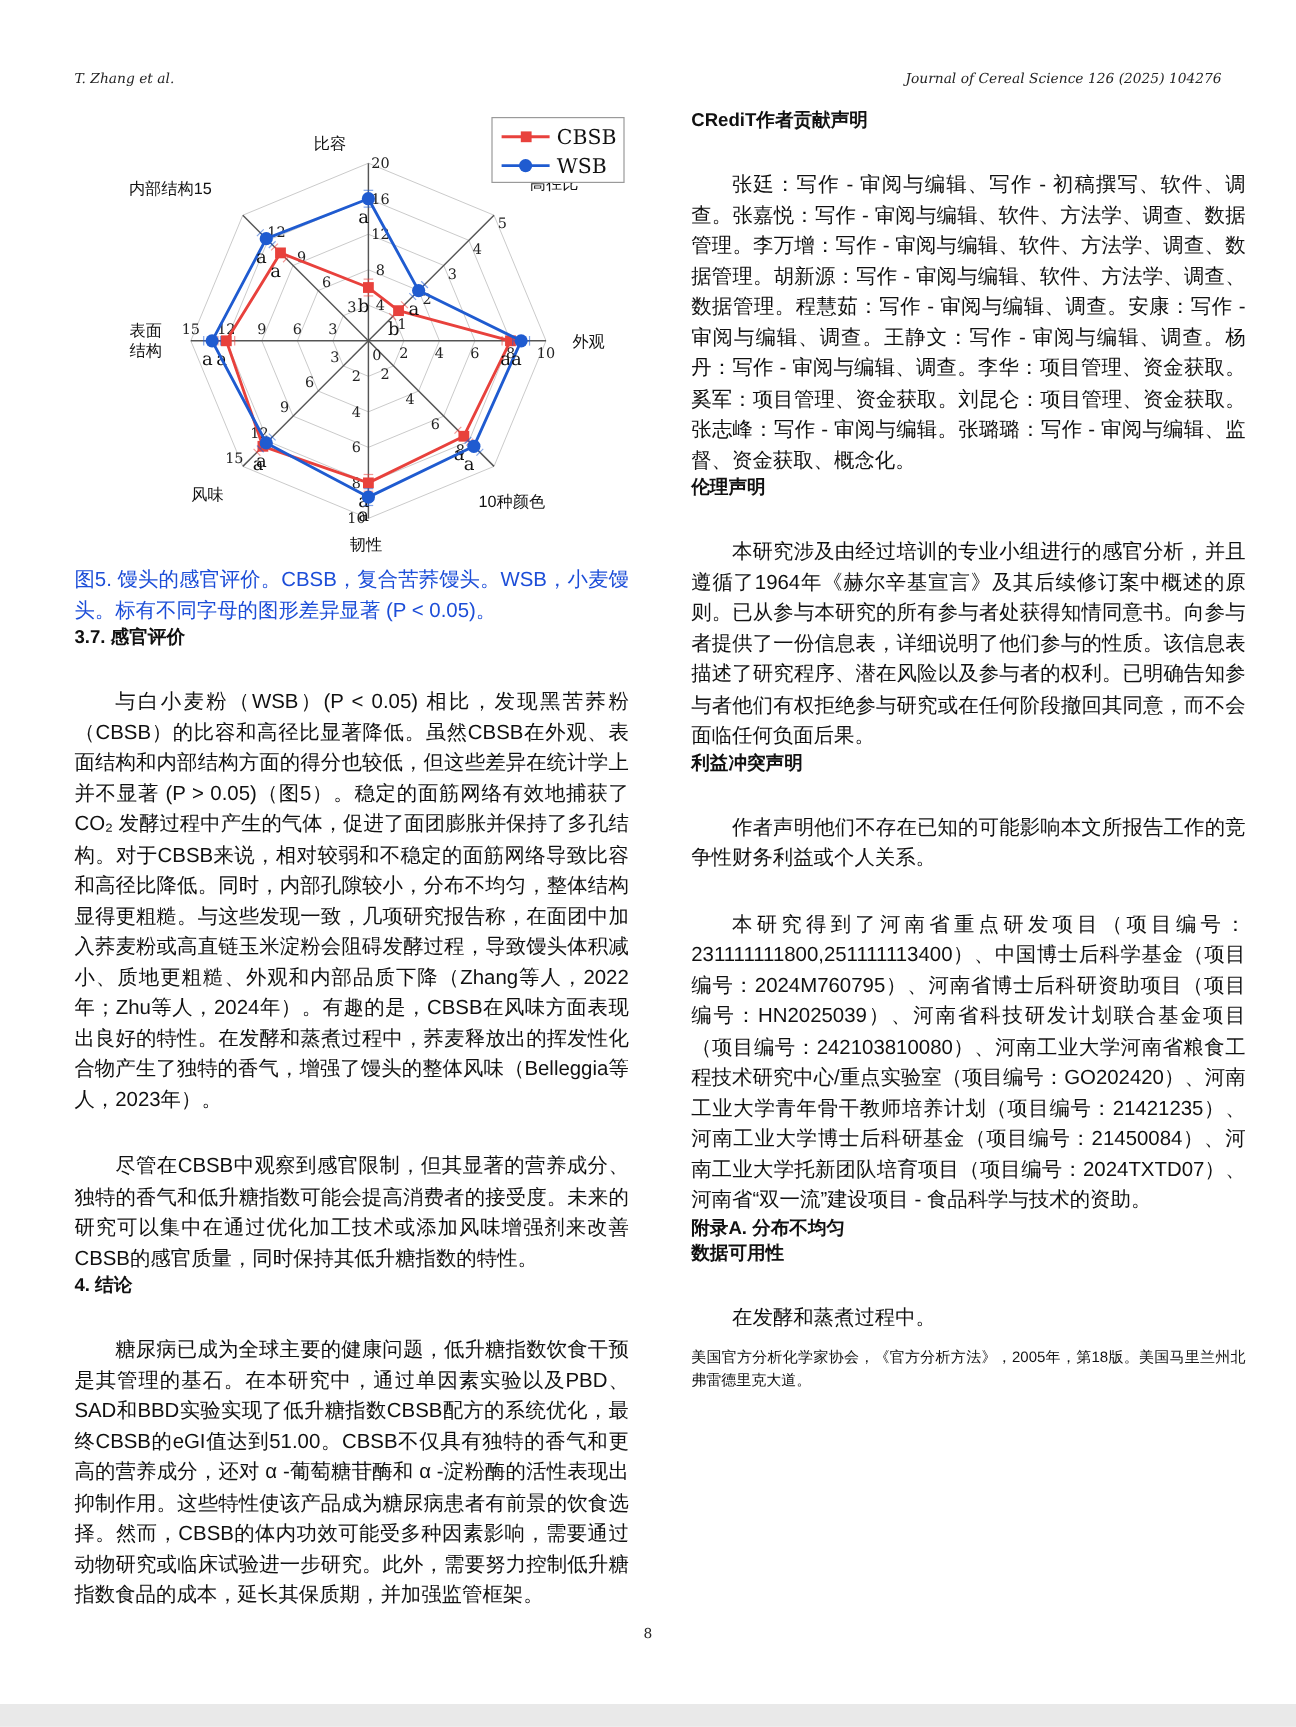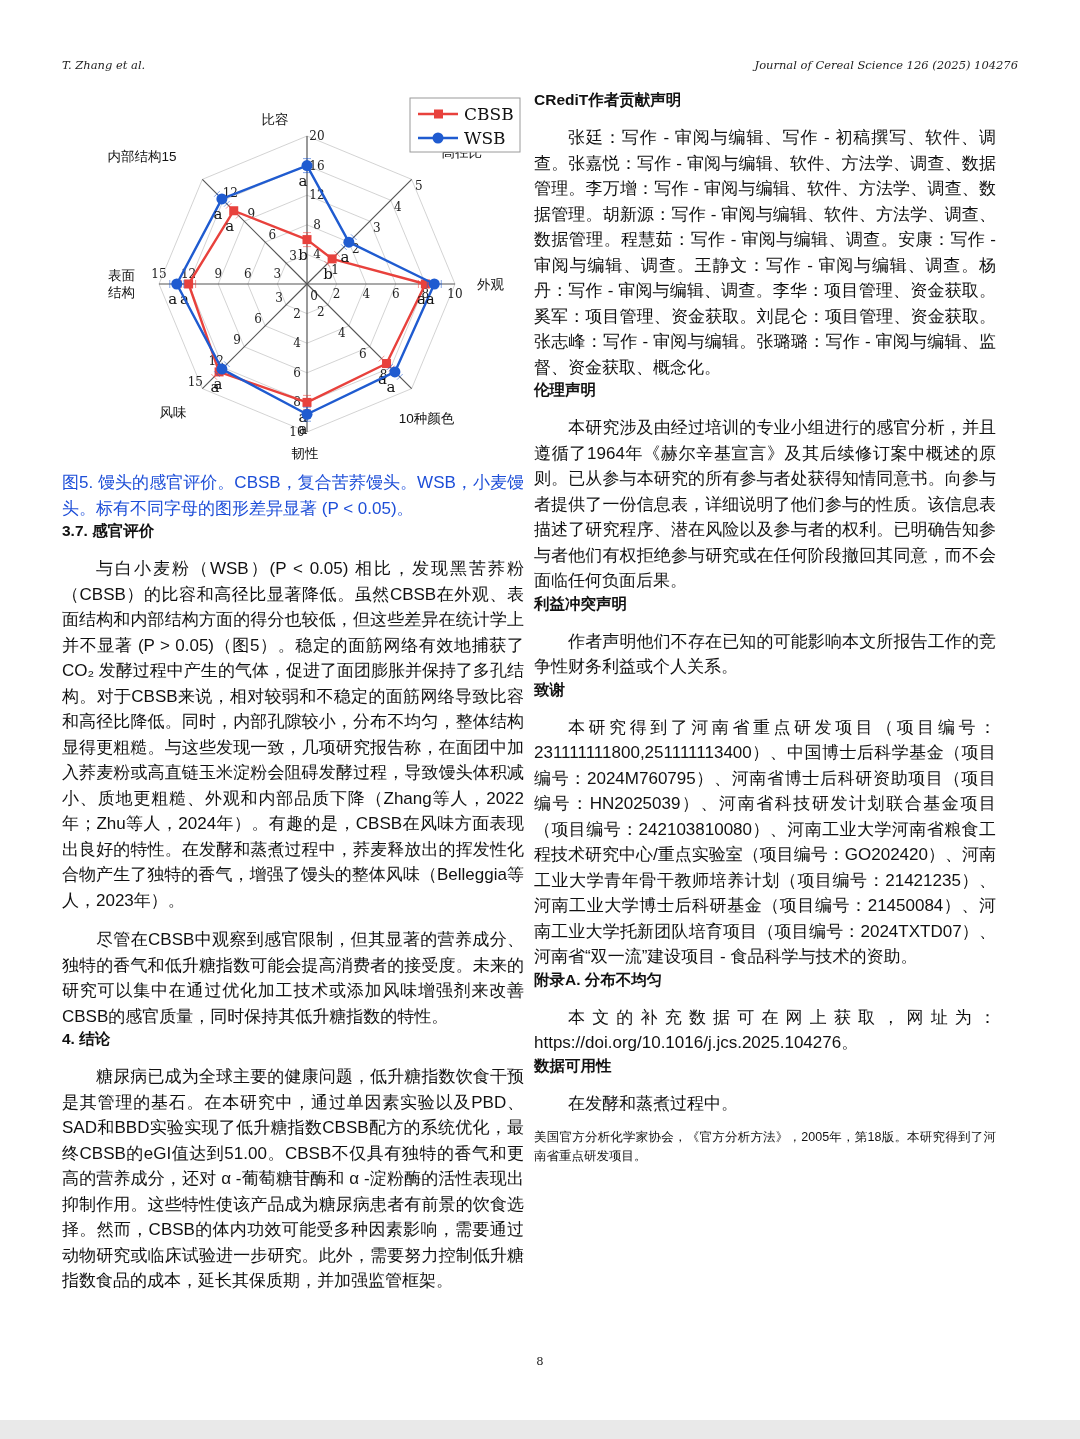--- a/index.html
+++ b/index.html
@@ -3,27 +3,27 @@
 <meta charset="utf-8">
 <style>
   html,body{margin:0;padding:0;background:#e9e9e9;}
   .page{position:relative;width:1080px;height:1420px;background:#ffffff;margin:0 auto;
         font-family:"Liberation Sans",sans-serif;color:#111;overflow:hidden;}
   .running-head{position:absolute;top:58px;left:62px;right:62px;display:flex;
         justify-content:space-between;font-family:"DejaVu Serif",serif;font-style:italic;
         font-size:11.5px;color:#222;}
   .col{position:absolute;width:462px;text-align:justify;}
   .col-left{left:62px;top:92px;}
-  .col-right{left:534px;top:90px;}
+  .col-right{left:576px;top:90px;}
   .figure{width:462px;height:374px;}
   .figcaption{font-size:17px;line-height:1.5;margin:4px 0 0 0;color:#1d4ed8;}
   h3.sec{font-size:15.5px;font-weight:bold;margin:0;text-align:left;}
   .h-37{margin-top:28px;}
   .h-4{margin-top:30px;}
-  p.body{font-size:17px;line-height:1.5;margin:14px 0 0 0;text-indent:2em;}
+  p.body{font-size:17px;line-height:1.5;margin:30px 0 0 0;text-indent:2em;}
   .col-right h3.sec{font-size:15.5px;}
   .mt-ethics{margin-top:54px;}
   .mt-conflict{margin-top:34px;}
   .mt-ack{margin-top:46px;}
   .mt-appendix{margin-top:58px;}
   .mt-data{margin-top:12px;}
   .mt-refs{margin-top:28px;}
   p.refentry{font-size:12.5px;line-height:1.55;margin:12px 0 0 0;}
   .doi{color:#111;}
   .page-footer{position:absolute;bottom:52px;left:0;width:100%;text-align:center;
@@ -207,26 +207,24 @@
   <div class="col col-right">
     <h3 class="sec">CRediT作者贡献声明</h3>
     <p class="body">张廷：写作 - 审阅与编辑、写作 - 初稿撰写、软件、调查。张嘉悦：写作 - 审阅与编辑、软件、方法学、调查、数据管理。李万增：写作 - 审阅与编辑、软件、方法学、调查、数据管理。胡新源：写作 - 审阅与编辑、软件、方法学、调查、数据管理。程慧茹：写作 - 审阅与编辑、调查。安康：写作 - 审阅与编辑、调查。王静文：写作 - 审阅与编辑、调查。杨丹：写作 - 审阅与编辑、调查。李华：项目管理、资金获取。奚军：项目管理、资金获取。刘昆仑：项目管理、资金获取。张志峰：写作 - 审阅与编辑。张璐璐：写作 - 审阅与编辑、监督、资金获取、概念化。</p>
 
     <h3 class="sec mt-ethics">伦理声明</h3>
     <p class="body">本研究涉及由经过培训的专业小组进行的感官分析，并且遵循了1964年《赫尔辛基宣言》及其后续修订案中概述的原则。已从参与本研究的所有参与者处获得知情同意书。向参与者提供了一份信息表，详细说明了他们参与的性质。该信息表描述了研究程序、潜在风险以及参与者的权利。已明确告知参与者他们有权拒绝参与研究或在任何阶段撤回其同意，而不会面临任何负面后果。</p>
 
     <h3 class="sec mt-conflict">利益冲突声明</h3>
     <p class="body">作者声明他们不存在已知的可能影响本文所报告工作的竞争性财务利益或个人关系。</p>
 
-    <h3 class="sec mt-ack">致谢</h3>
     <p class="body">本研究得到了河南省重点研发项目（项目编号：231111111800,251111113400）、中国博士后科学基金（项目编号：2024M760795）、河南省博士后科研资助项目（项目编号：HN2025039）、河南省科技研发计划联合基金项目（项目编号：242103810080）、河南工业大学河南省粮食工程技术研究中心/重点实验室（项目编号：GO202420）、河南工业大学青年骨干教师培养计划（项目编号：21421235）、河南工业大学博士后科研基金（项目编号：21450084）、河南工业大学托新团队培育项目（项目编号：2024TXTD07）、河南省“双一流”建设项目 - 食品科学与技术的资助。</p>
 
     <h3 class="sec mt-appendix">附录A. 分布不均匀</h3>
-    <p class="body"><span>本文的补充数据可在网上获取，网址为：</span><span class="doi">https://doi.org/10.1016/j.jcs.2025.104276</span><span>。</span></p>
 
     <h3 class="sec mt-data">数据可用性</h3>
     <p class="body">在发酵和蒸煮过程中。</p>
 
-    <p class="refentry">美国官方分析化学家协会，《官方分析方法》，2005年，第18版。本研究得到了河南省重点研发项目。</p>
+    <p class="refentry">美国官方分析化学家协会，《官方分析方法》，2005年，第18版。美国马里兰州北弗雷德里克大道。</p>
   </div>
 
   <div class="page-footer">8</div>
 </div>
 
 </body></html>

